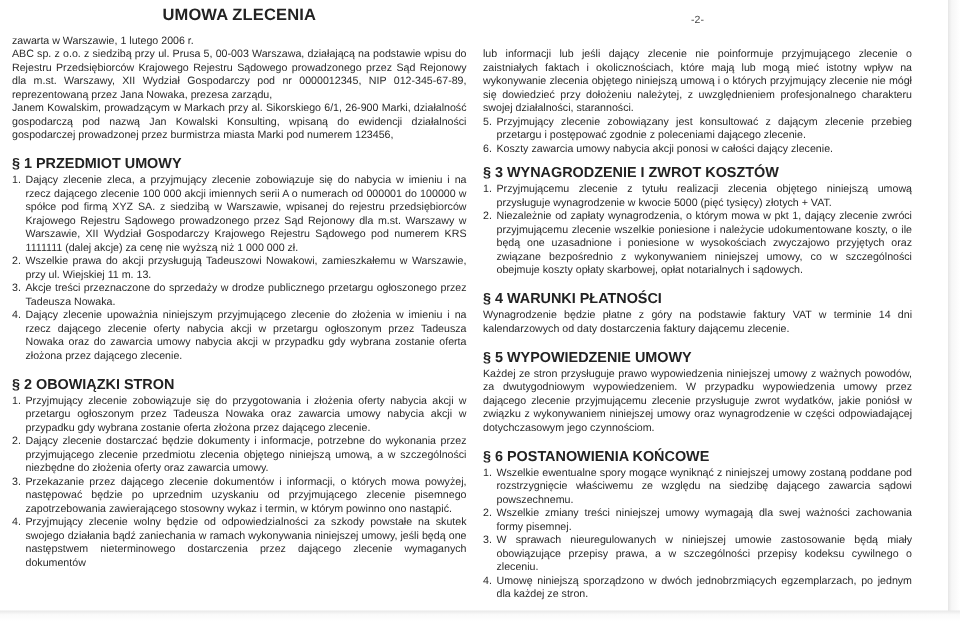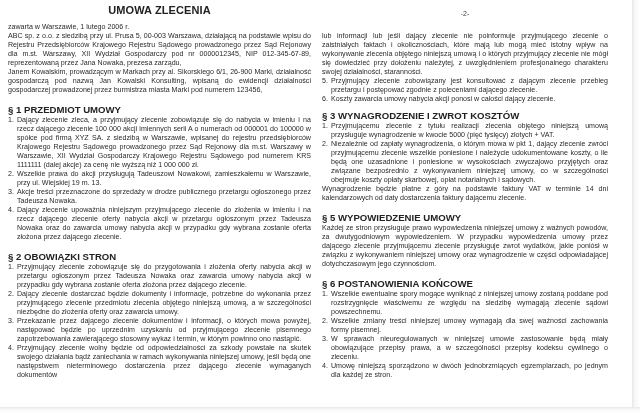--- a/index.html
+++ b/index.html
@@ -31,21 +31,21 @@
 
   <div>
     <p class="plain">zawarta w Warszawie, 1 lutego 2006 r.</p>
     <p>ABC sp. z o.o. z siedzibą przy ul. Prusa 5, 00-003 Warszawa, działającą na podstawie wpisu do Rejestru Przedsiębiorców Krajowego Rejestru Sądowego prowadzonego przez Sąd Rejonowy dla m.st. Warszawy, XII Wydział Gospodarczy pod nr 0000012345, NIP 012-345-67-89, reprezentowaną przez Jana Nowaka, prezesa zarządu,</p>
     <p>Janem Kowalskim, prowadzącym w Markach przy al. Sikorskiego 6/1, 26-900 Marki, działalność gospodarczą pod nazwą Jan Kowalski Konsulting, wpisaną do ewidencji działalności gospodarczej prowadzonej przez burmistrza miasta Marki pod numerem 123456,</p>
   </div>
 
   <div class="heading">§ 1 PRZEDMIOT UMOWY</div>
   <ol>
     <li><span class="num">1.</span><span>Dający zlecenie zleca, a przyjmujący zlecenie zobowiązuje się do nabycia w imieniu i na rzecz dającego zlecenie 100 000 akcji imiennych serii A o numerach od 000001 do 100000 w spółce pod firmą XYZ SA. z siedzibą w Warszawie, wpisanej do rejestru przedsiębiorców Krajowego Rejestru Sądowego prowadzonego przez Sąd Rejonowy dla m.st. Warszawy w Warszawie, XII Wydział Gospodarczy Krajowego Rejestru Sądowego pod numerem KRS 1111111 (dalej akcje) za cenę nie wyższą niż 1 000 000 zł.</span></li>
-    <li><span class="num">2.</span><span>Wszelkie prawa do akcji przysługują Tadeuszowi Nowakowi, zamieszkałemu w Warszawie, przy ul. Wiejskiej 19 m. 13.</span></li>
+    <li><span class="num">2.</span><span>Wszelkie prawa do akcji przysługują Tadeuszowi Nowakowi, zamieszkałemu w Warszawie, przy ul. Wiejskiej 11 m. 13.</span></li>
     <li><span class="num">3.</span><span>Akcje treści przeznaczone do sprzedaży w drodze publicznego przetargu ogłoszonego przez Tadeusza Nowaka.</span></li>
     <li><span class="num">4.</span><span>Dający zlecenie upoważnia niniejszym przyjmującego zlecenie do złożenia w imieniu i na rzecz dającego zlecenie oferty nabycia akcji w przetargu ogłoszonym przez Tadeusza Nowaka oraz do zawarcia umowy nabycia akcji w przypadku gdy wybrana zostanie oferta złożona przez dającego zlecenie.</span></li>
   </ol>
 
   <div class="heading">§ 2 OBOWIĄZKI STRON</div>
   <ol>
     <li><span class="num">1.</span><span>Przyjmujący zlecenie zobowiązuje się do przygotowania i złożenia oferty nabycia akcji w przetargu ogłoszonym przez Tadeusza Nowaka oraz zawarcia umowy nabycia akcji w przypadku gdy wybrana zostanie oferta złożona przez dającego zlecenie.</span></li>
     <li><span class="num">2.</span><span>Dający zlecenie dostarczać będzie dokumenty i informacje, potrzebne do wykonania przez przyjmującego zlecenie przedmiotu zlecenia objętego niniejszą umową, a w szczególności niezbędne do złożenia oferty oraz zawarcia umowy.</span></li>
     <li><span class="num">3.</span><span>Przekazanie przez dającego zlecenie dokumentów i informacji, o których mowa powyżej, następować będzie po uprzednim uzyskaniu od przyjmującego zlecenie pisemnego zapotrzebowania zawierającego stosowny wykaz i termin, w którym powinno ono nastąpić.</span></li>
     <li><span class="num">4.</span><span>Przyjmujący zlecenie wolny będzie od odpowiedzialności za szkody powstałe na skutek swojego działania bądź zaniechania w ramach wykonywania niniejszej umowy, jeśli będą one następstwem nieterminowego dostarczenia przez dającego zlecenie wymaganych dokumentów</span></li>
@@ -60,26 +60,27 @@
     <li><span class="num">5.</span><span>Przyjmujący zlecenie zobowiązany jest konsultować z dającym zlecenie przebieg przetargu i postępować zgodnie z poleceniami dającego zlecenie.</span></li>
     <li><span class="num">6.</span><span>Koszty zawarcia umowy nabycia akcji ponosi w całości dający zlecenie.</span></li>
   </ol>
 
   <div class="heading small-gap">§ 3 WYNAGRODZENIE I ZWROT KOSZTÓW</div>
   <ol>
     <li><span class="num">1.</span><span>Przyjmującemu zlecenie z tytułu realizacji zlecenia objętego niniejszą umową przysługuje wynagrodzenie w kwocie 5000 (pięć tysięcy) złotych + VAT.</span></li>
     <li><span class="num">2.</span><span>Niezależnie od zapłaty wynagrodzenia, o którym mowa w pkt 1, dający zlecenie zwróci przyjmującemu zlecenie wszelkie poniesione i należycie udokumentowane koszty, o ile będą one uzasadnione i poniesione w wysokościach zwyczajowo przyjętych oraz związane bezpośrednio z wykonywaniem niniejszej umowy, co w szczególności obejmuje koszty opłaty skarbowej, opłat notarialnych i sądowych.</span></li>
   </ol>
 
+  <div class="heading">§ 4 WARUNKI PŁATNOŚCI</div>
   <p>Wynagrodzenie będzie płatne z góry na podstawie faktury VAT w terminie 14 dni kalendarzowych od daty dostarczenia faktury dającemu zlecenie.</p>
 
   <div class="heading">§ 5 WYPOWIEDZENIE UMOWY</div>
   <p>Każdej ze stron przysługuje prawo wypowiedzenia niniejszej umowy z ważnych powodów, za dwutygodniowym wypowiedzeniem. W przypadku wypowiedzenia umowy przez dającego zlecenie przyjmującemu zlecenie przysługuje zwrot wydatków, jakie poniósł w związku z wykonywaniem niniejszej umowy oraz wynagrodzenie w części odpowiadającej dotychczasowym jego czynnościom.</p>
 
   <div class="heading">§ 6 POSTANOWIENIA KOŃCOWE</div>
   <ol>
-    <li><span class="num">1.</span><span>Wszelkie ewentualne spory mogące wyniknąć z niniejszej umowy zostaną poddane pod rozstrzygnięcie właściwemu ze względu na siedzibę wymagają zlecenie sądowi powszechnemu.</span></li>
+    <li><span class="num">1.</span><span>Wszelkie ewentualne spory mogące wyniknąć z niniejszej umowy zostaną poddane pod rozstrzygnięcie właściwemu ze względu na siedzibę dającego zawarcia sądowi powszechnemu.</span></li>
     <li><span class="num">2.</span><span>Wszelkie zmiany treści niniejszej umowy wymagają dla swej ważności zachowania formy pisemnej.</span></li>
     <li><span class="num">3.</span><span>W sprawach nieuregulowanych w niniejszej umowie zastosowanie będą miały obowiązujące przepisy prawa, a w szczególności przepisy kodeksu cywilnego o zleceniu.</span></li>
     <li><span class="num">4.</span><span>Umowę niniejszą sporządzono w dwóch jednobrzmiących egzemplarzach, po jednym dla każdej ze stron.</span></li>
   </ol>
 
 </div>
 
 </body></html>

